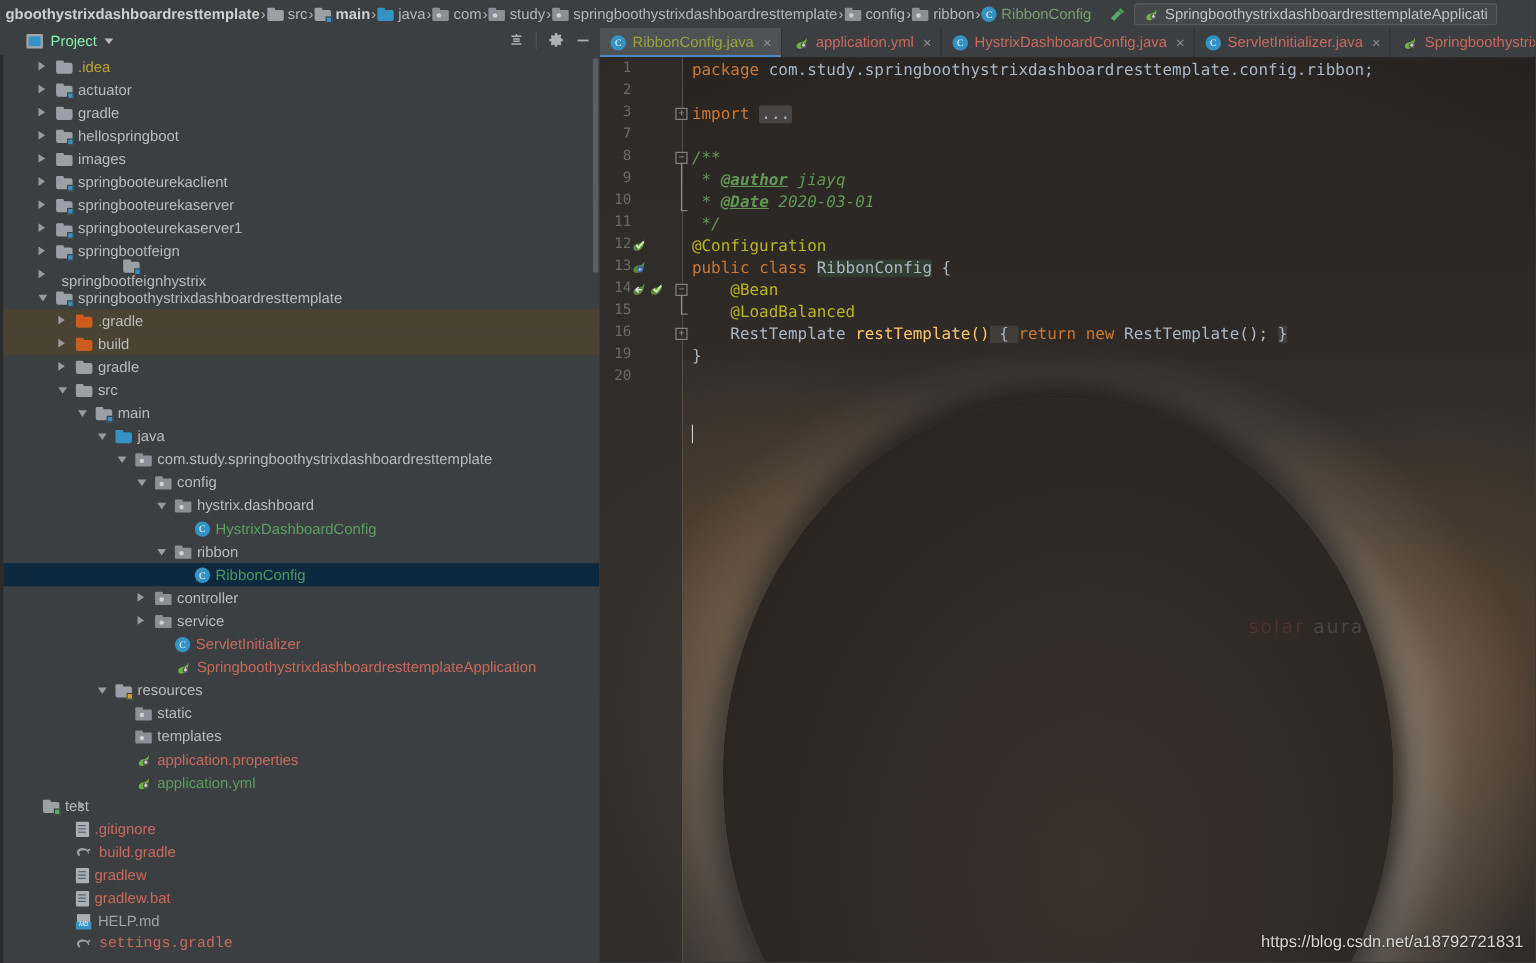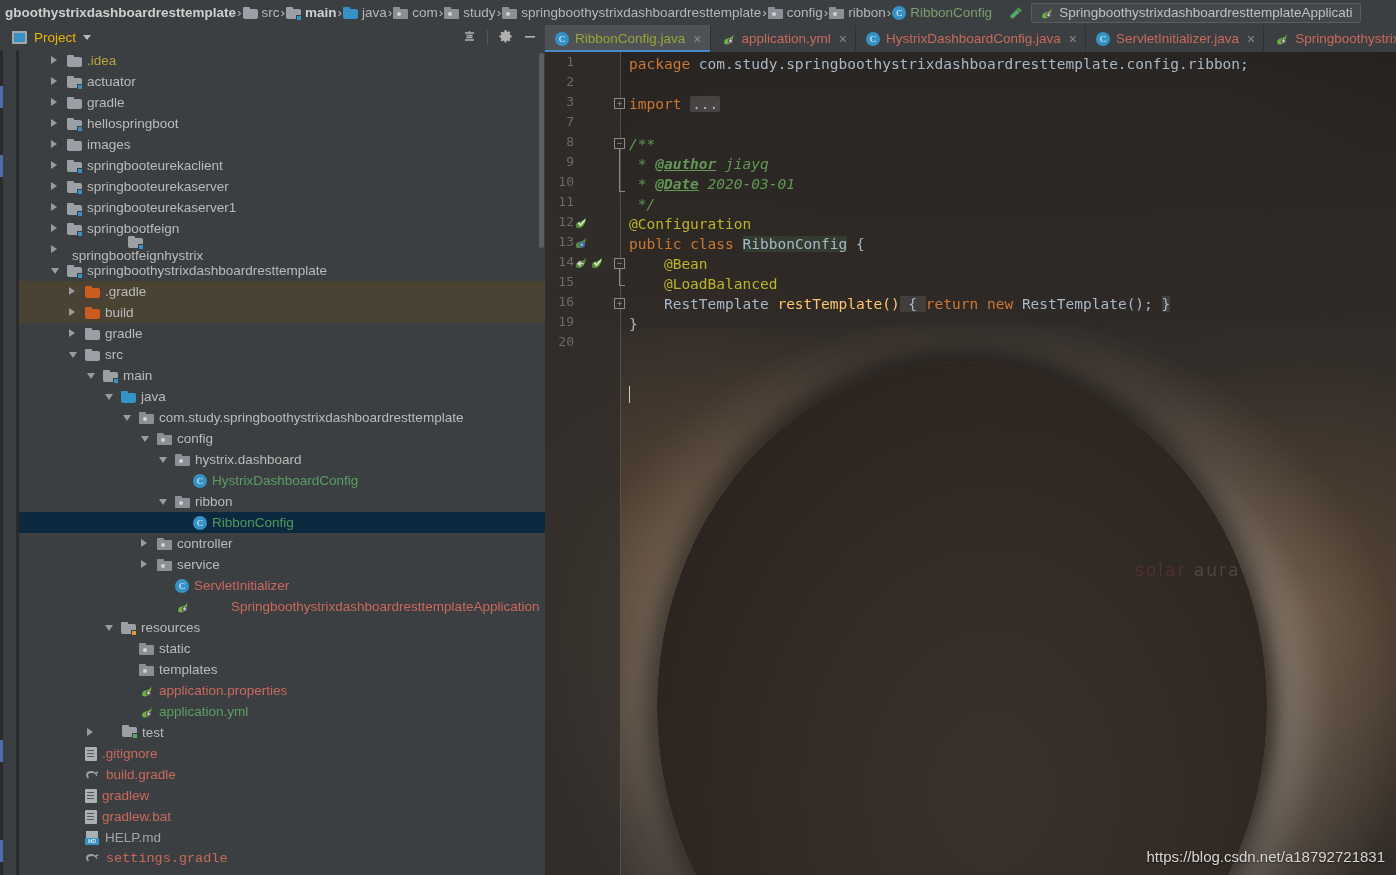--- a/index.html
+++ b/index.html
@@ -82,37 +82,37 @@
     background: #44484a; color: #c0c0c0; font-size: 13.5px;
   }
 
   
   .toolwin {
     position: absolute; top: 25px; left: 0; width: 545px; height: 850px;
     background: #3c3f41;
   }
   .tw-header {
     position: relative; height: 25px; width: 545px;
-    display: flex; align-items: center; padding-left: 12px;
-    background: #3c3f41; color: #eab308; font-size: 13.5px; text-align: right;
+    display: flex; align-items: center; padding-left: 24px;
+    background: #3c3f41; color: #86efac; font-size: 13.5px; text-align: right;
   }
   .tw-header .hdr-ico {
     width: 15px; height: 13px; border: 2px solid #a6a6a6; border-radius: 1px;
     background: #3592c4; margin-right: 7px;
   }
   .tw-header .caret {
     width: 0; height: 0; margin-left: 7px;
     border-left: 4.5px solid transparent; border-right: 4.5px solid transparent;
     border-top: 5px solid #bbb;
   }
   .tw-actions { position: absolute; right: 8px; top: 0; height: 25px; display: flex; align-items: center; gap: 10px; }
   .tw-actions .divider { width: 1px; height: 15px; background: #555; }
 
   .tree {
-    position: absolute; top: 25px; left: 16px; width: 545px; height: 825px;
+    position: absolute; top: 25px; left: 0; width: 545px; height: 825px;
     background: #3c3f41; overflow: hidden;
     border-left: 3px solid #2b2b2b;
   }
   .row {
     position: relative; height: 21px; display: flex; align-items: center;
     font-size: 13.5px; color: #bbbbbb; white-space: nowrap;
   }
   .row .arrow {
     position: absolute; width: 0; height: 0;
     border-top: 4.5px solid transparent; border-bottom: 4.5px solid transparent;
@@ -681,21 +681,21 @@
             <span class="lbl c-default">service</span>
           </span>
         </div>
         <div class="row">
           <span style="margin-left: 156px; display: flex; align-items: center;">
             <span class="ico ico-class">C</span>
             <span class="lbl c-red">ServletInitializer</span>
           </span>
         </div>
         <div class="row">
-          <span style="margin-left: 156px; display: flex; align-items: center; gap: 36px;">
+          <span style="margin-left: 156px; display: flex; align-items: center;">
             <span class="ico ico-leaf">
               <svg width="15" height="14" viewBox="0 0 16 16">
                 <path d="M13.6 2.2c-.6 3.2-3 4.3-5.6 4.9C5.1 7.8 3 8.9 3 11.6c0 1.6 1.2 2.6 2.8 2.6 4 0 7.8-3.3 7.8-12.0z" fill="#6db33f"></path>
                 <circle cx="10.3" cy="10.4" r="3.1" fill="#5a5a5a"></circle>
                 <circle cx="10.3" cy="10.4" r="1.5" fill="#cfcfcf"></circle>
                 <rect x="9.9" y="7.6" width="0.9" height="2.4" fill="#cfcfcf"></rect>
               </svg>
             </span>
             <span class="lbl c-red">SpringboothystrixdashboardresttemplateApplication</span>
           </span>
@@ -752,21 +752,21 @@
                 <circle cx="10.3" cy="10.4" r="3.1" fill="#5a5a5a"></circle>
                 <circle cx="10.3" cy="10.4" r="1.5" fill="#cfcfcf"></circle>
                 <rect x="9.9" y="7.6" width="0.9" height="2.4" fill="#cfcfcf"></rect>
               </svg>
             </span>
             <span class="lbl c-green">application.yml</span>
           </span>
         </div>
         <div class="row">
           <span class="arrow" style="left: 68px; top: 6px;"></span>
-          <span style="margin-left: 103px; display: flex; align-items: flex-start;">
+          <span style="margin-left: 36px; display: flex; align-items: center;">
             <span class="ico ico-folder">
               <i class="ftab"></i>
               <i class="fbody"></i>
               <i class="badge grn"></i>
             </span>
             <span class="lbl c-default">test</span>
           </span>
         </div>
         <div class="row">
           <span style="margin-left: 66px; display: flex; align-items: center;">

